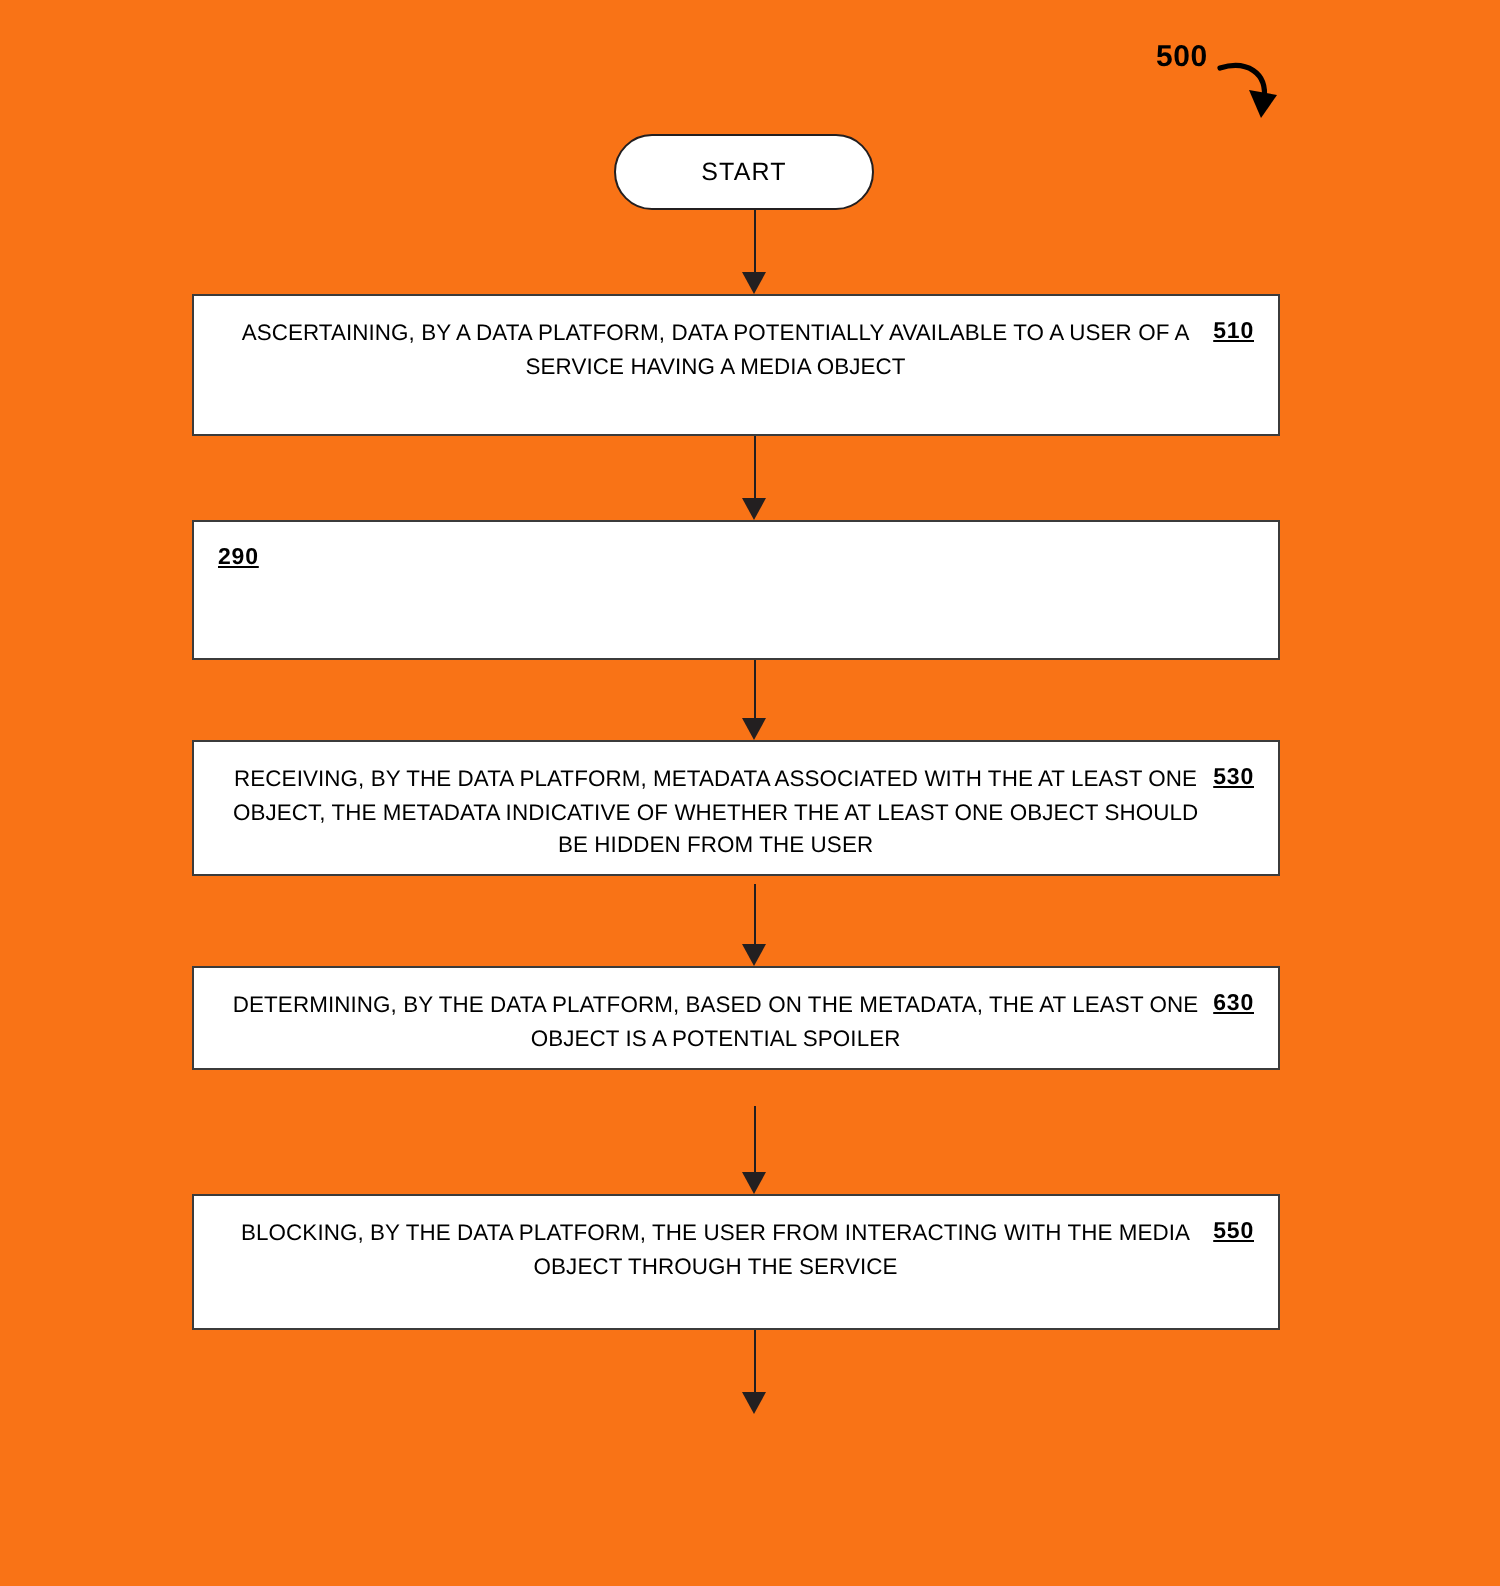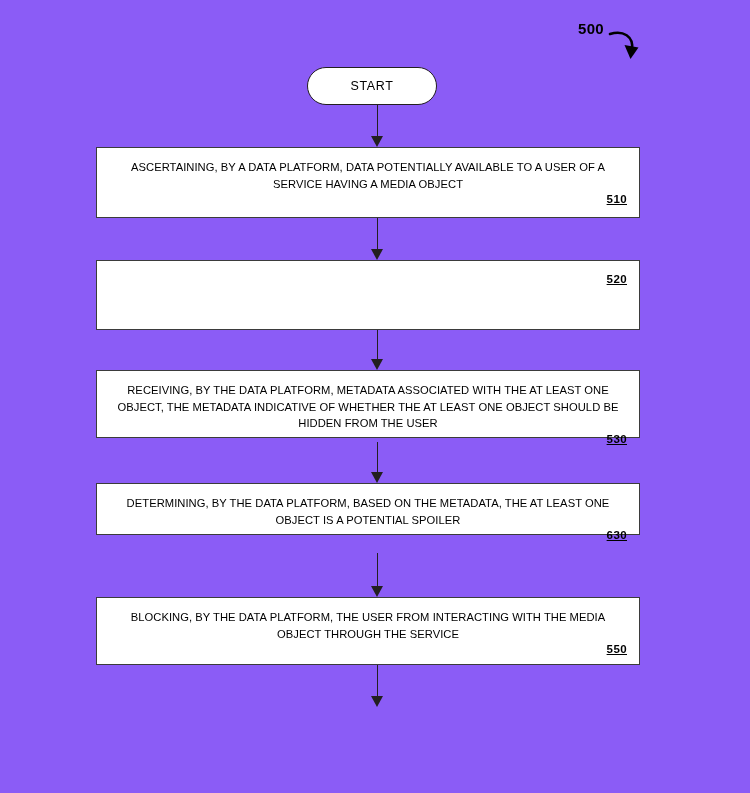--- a/index.html
+++ b/index.html
@@ -9,21 +9,21 @@
     background: #ffffff;
   }
   body {
     font-family: "Liberation Sans", sans-serif;
     -webkit-font-smoothing: antialiased;
   }
   #figure-root {
     position: relative;
     width: 750px;
     height: 793px;
-    background: #8b5cf6;
+    background: #f97316;
     overflow: hidden;
   }
 
   
   .fig-ref {
     position: absolute;
     left: 578px;
     top: 20px;
     font-size: 15px;
     font-weight: bold;
@@ -56,22 +56,22 @@
     text-align: left;
   }
 
   
   .process-box {
     position: absolute;
     box-sizing: border-box;
     border: 1.6px solid #3b3b3b;
     background: #ffffff;
     display: flex;
-    flex-direction: column;
-    align-items: flex-end;
+    flex-direction: row;
+    align-items: flex-start;
     justify-content: flex-start;
     padding: 11px 12px 0 12px;
   }
   .process-text {
     font-size: 11.2px;
     line-height: 16.5px;
     color: #000000;
     text-align: center;
     letter-spacing: 0.05px;
     width: 100%;
@@ -133,21 +133,21 @@
     <div class="process-text">ASCERTAINING, BY A DATA PLATFORM, DATA POTENTIALLY AVAILABLE TO A USER OF A SERVICE HAVING A MEDIA OBJECT</div>
     <div class="process-num">510</div>
   </div>
 
   <div class="connector" style="top:218px; height:42px;">
     <div class="conn-line" style="height:31px;"></div>
     <div class="conn-head" style="top:31px;"></div>
   </div>
 
   <div class="process-box" style="left:96px; top:260px; width:544px; height:70px;">
-    <div class="process-num">520</div>
+    <div class="process-num">290</div>
   </div>
 
   <div class="connector" style="top:330px; height:40px;">
     <div class="conn-line" style="height:29px;"></div>
     <div class="conn-head" style="top:29px;"></div>
   </div>
 
   <div class="process-box" style="left:96px; top:370px; width:544px; height:68px;">
     <div class="process-text">RECEIVING, BY THE DATA PLATFORM, METADATA ASSOCIATED WITH THE AT LEAST ONE OBJECT, THE METADATA INDICATIVE OF WHETHER THE AT LEAST ONE OBJECT SHOULD BE HIDDEN FROM THE USER</div>
     <div class="process-num">530</div>

